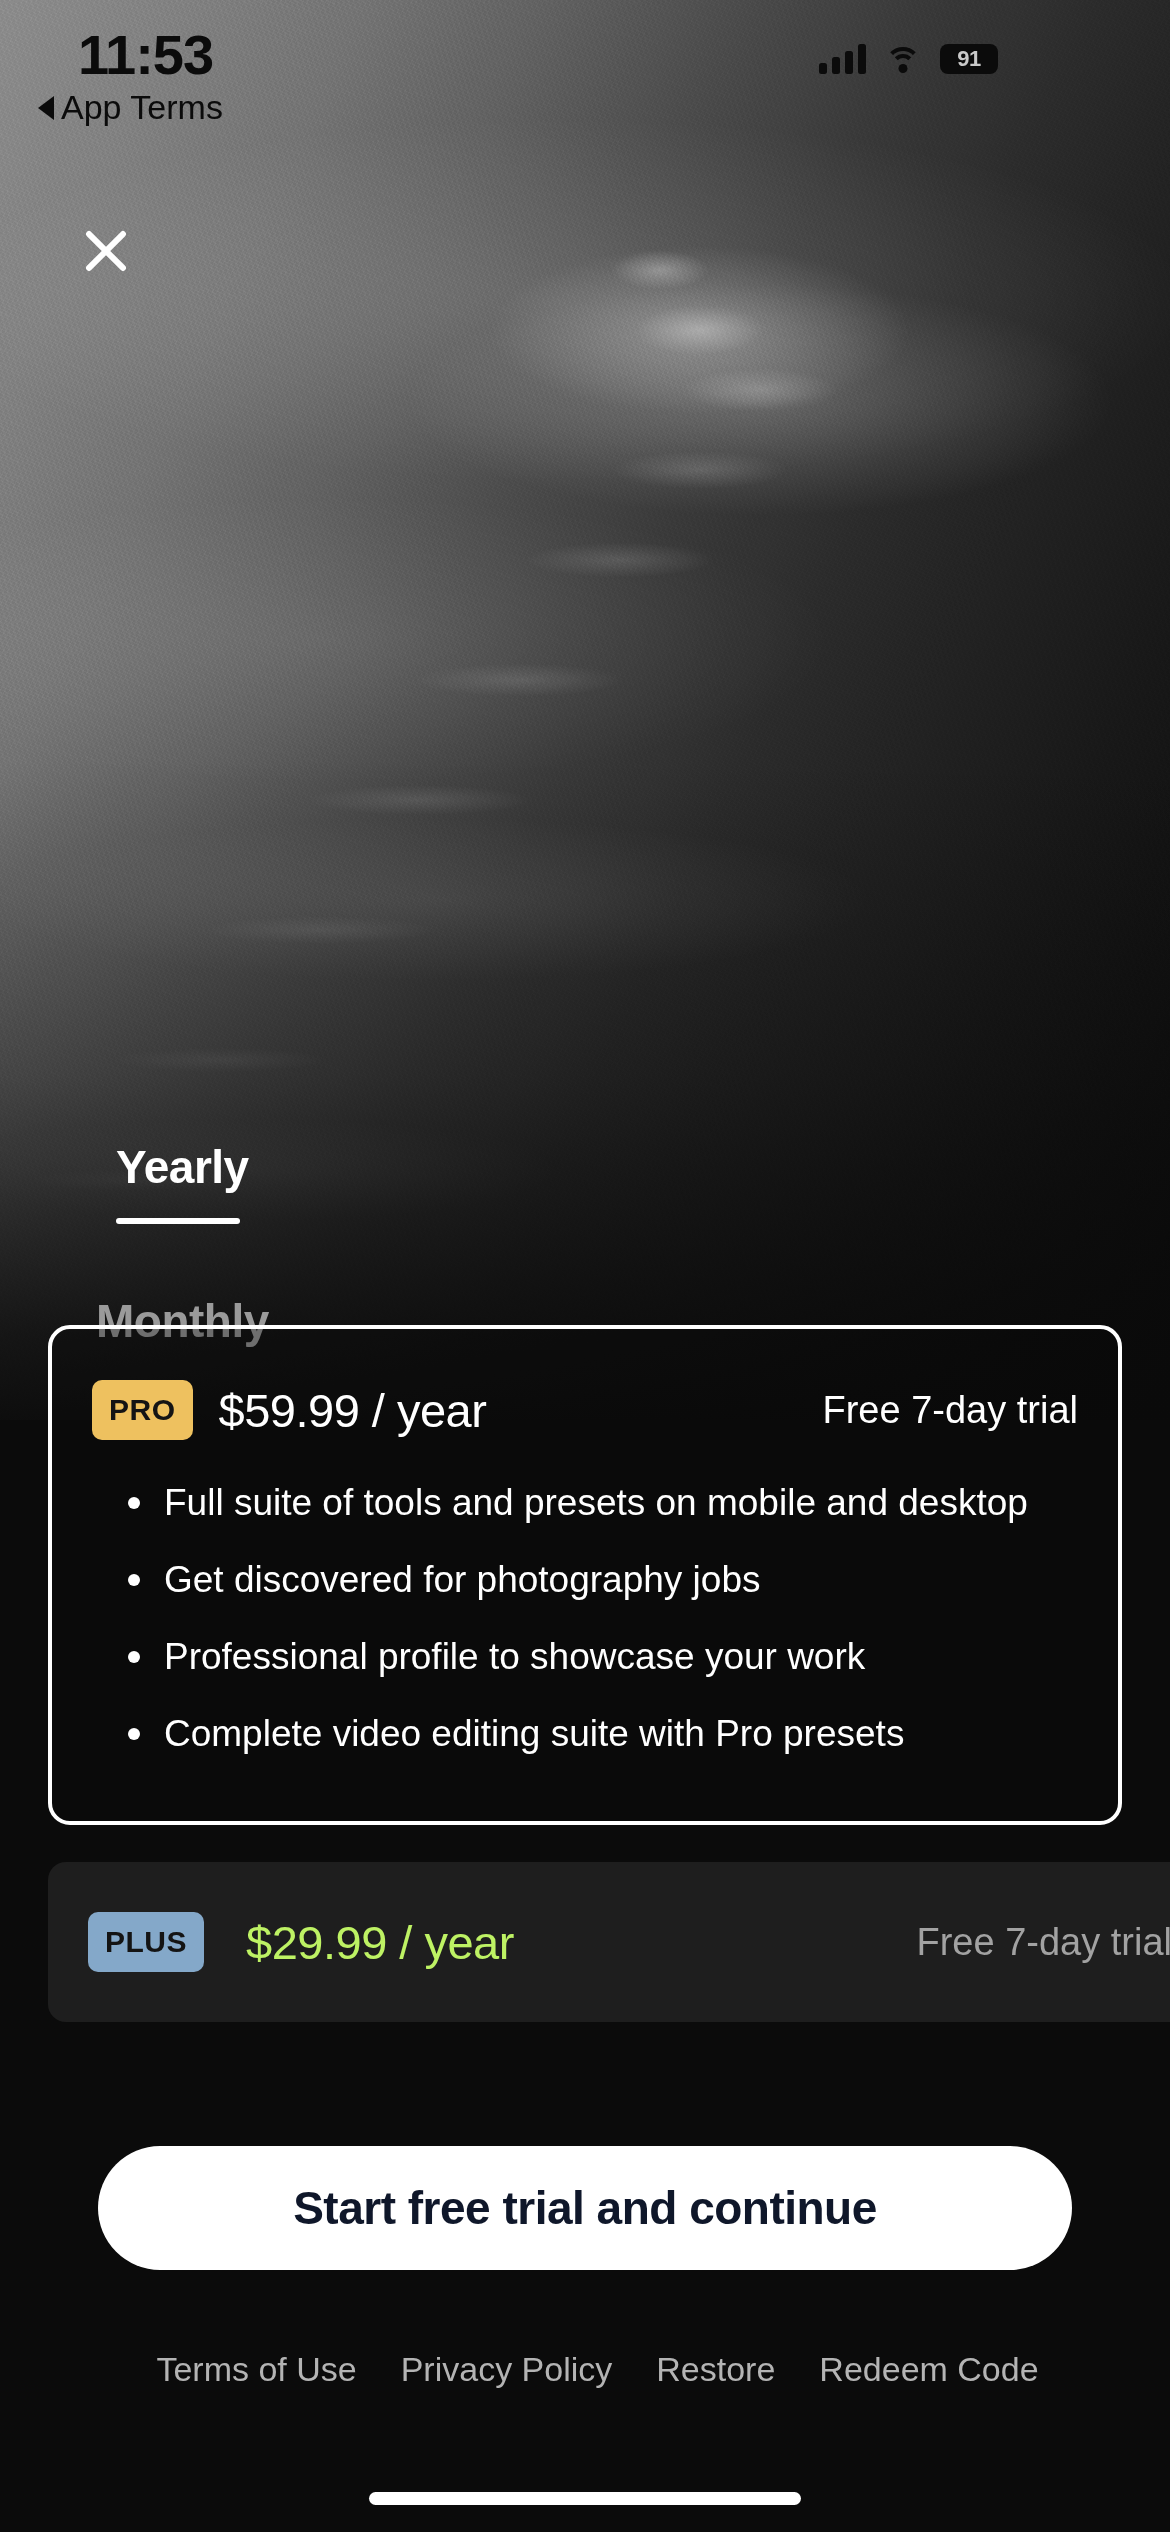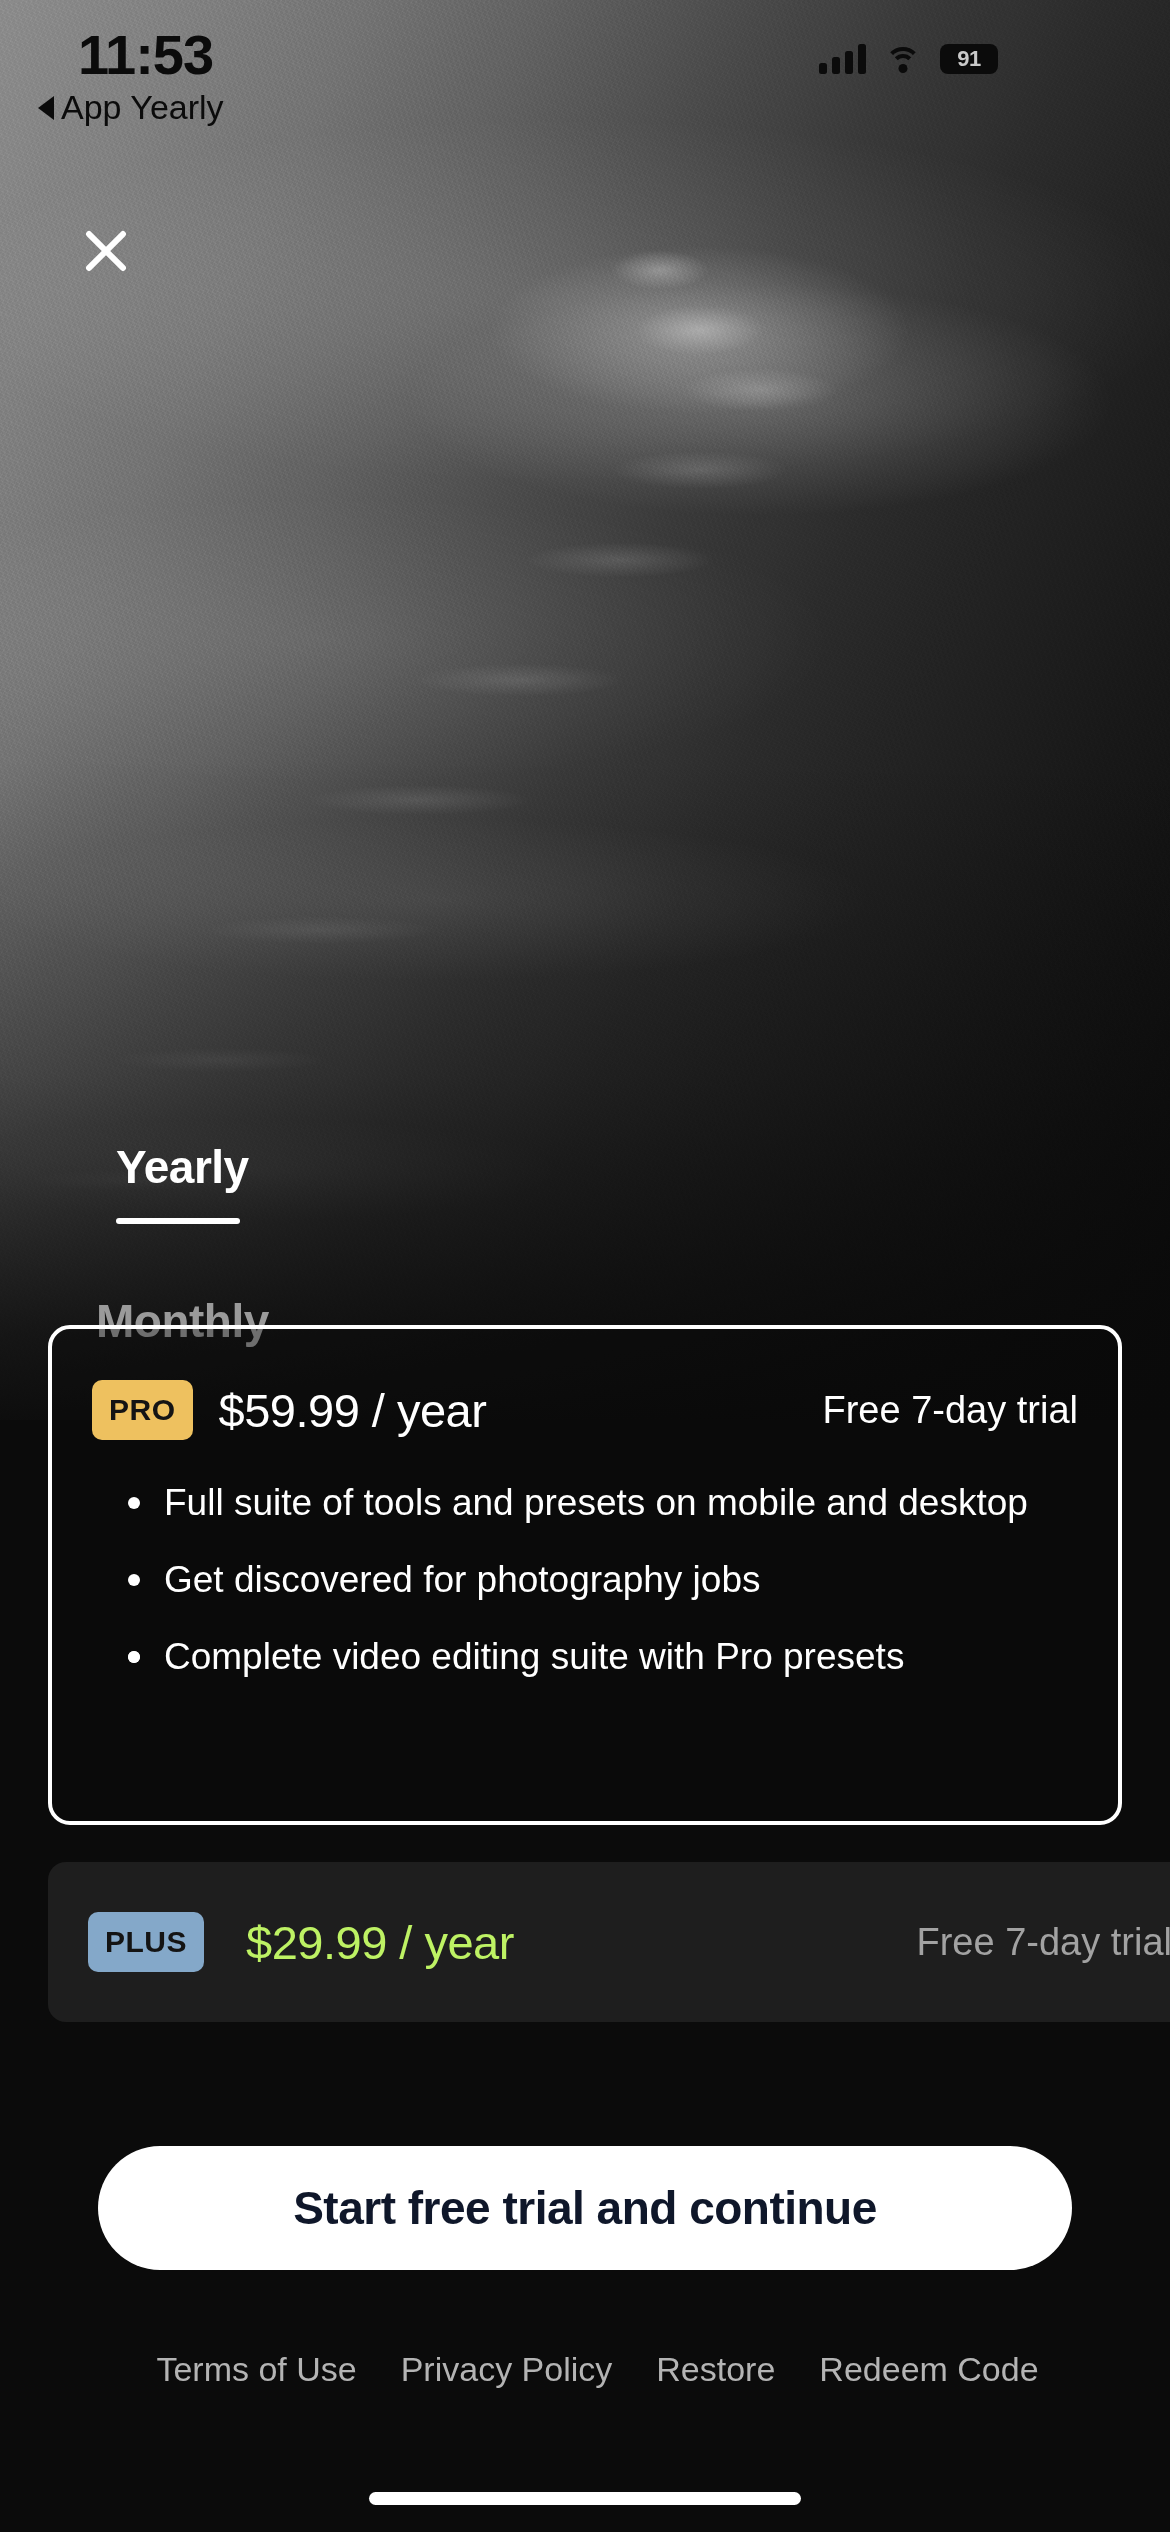--- a/index.html
+++ b/index.html
@@ -254,21 +254,21 @@
           <span class="b"></span>
           <span class="c"></span>
       </div>
       <div class="battery">
         <span>91</span>
       </div>
     </div>
 
     <div id="back-label">
       <span class="caret"></span>
-      <span>App Yearly</span>
+      <span>App Terms</span>
     </div>
   </div>
 
   <div id="close-btn">
     <span class="l1"></span>
       <span class="l2"></span>
   </div>
 
 
   <div id="tabs">
@@ -291,20 +291,21 @@
       <div class="feature">
         <span class="dot"></span>
         <span>Full suite of tools and presets on mobile and desktop</span>
       </div>
       <div class="feature">
         <span class="dot"></span>
         <span>Get discovered for photography jobs</span>
       </div>
       <div class="feature">
         <span class="dot"></span>
+        <span>Professional profile to showcase your work</span>
       </div>
       <div class="feature">
         <span class="dot"></span>
         <span>Complete video editing suite with Pro presets</span>
       </div>
     </div>
   </div>
 
   <div id="plus-card">
     <div id="plus-head">

